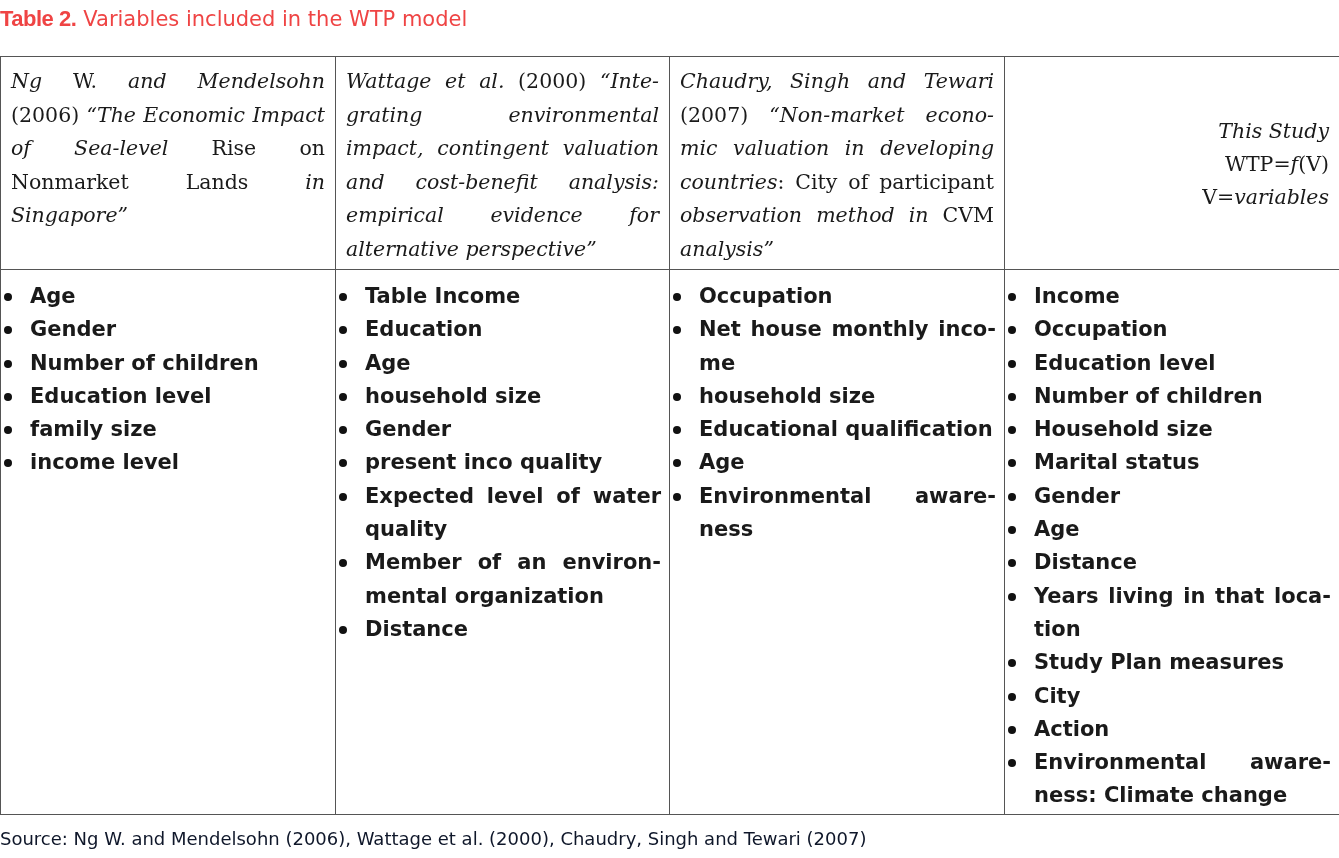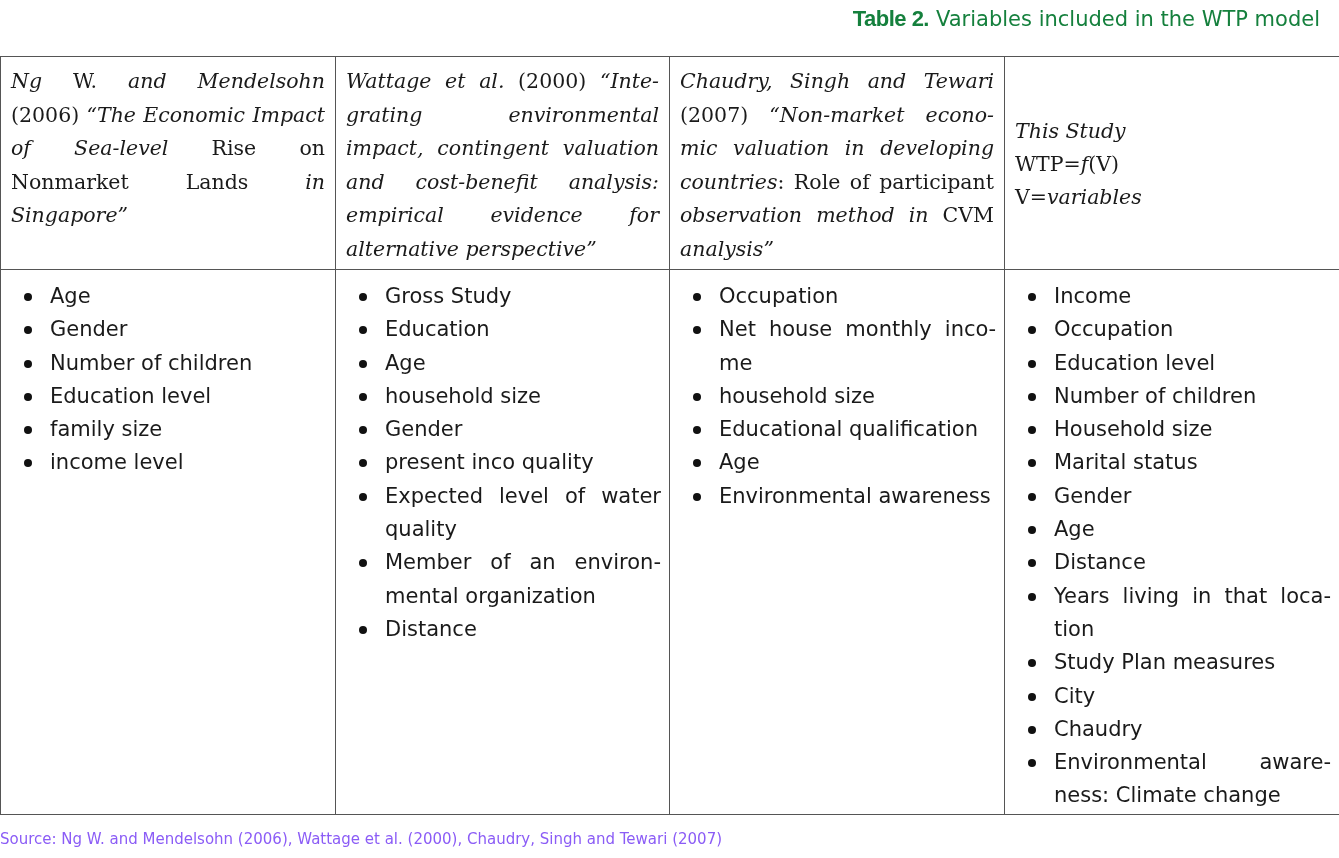--- a/index.html
+++ b/index.html
@@ -12,25 +12,25 @@
       height: 858px;
       position: relative;
       overflow: hidden;
       color: #1a1a1a;
     }
     .caption {
       position: absolute;
       top: 4px;
       left: 0;
       width: 1320px;
-      text-align: right;
+      text-align: left;
       font-family: "DejaVu Sans", sans-serif;
       font-size: 22px;
       line-height: 30px;
-      color: #15803d;
+      color: #ef4444;
     }
     .caption .label {
       font-family: "Liberation Sans", sans-serif;
       font-weight: bold;
       letter-spacing: -0.5px;
       font-stretch: condensed;
     }
     .caption .text {
       font-family: "DejaVu Sans", sans-serif;
       font-size: 21px;
@@ -57,54 +57,55 @@
     .head-cell {
       font-family: "DejaVu Serif", serif;
       font-size: 20.5px;
       line-height: 33.5px;
       padding: 8px 10px 0 10px;
       text-align: justify;
       hyphens: manual;
     }
     .head-cell .it { font-style: italic; }
     .head-cell.center {
-      text-align: left;
+      text-align: right;
       padding-top: 58px;
       line-height: 33px;
     }
     ul.vars {
       list-style: none;
       margin: 0;
-      padding: 10px 8px 0 20px;
+      padding: 10px 8px 0 0;
       font-family: "DejaVu Sans", sans-serif;
       font-size: 21px;
       line-height: 33.3px;
+      font-weight: bold;
     }
     ul.vars li {
       position: relative;
       padding-left: 29px;
       text-align: justify;
     }
     ul.vars li .bullet {
       position: absolute;
       left: 3px;
       top: 13px;
       width: 8px;
       height: 8px;
       border-radius: 50%;
       background: #111;
     }
     .source {
       position: absolute;
       top: 826px;
       left: 0;
       font-family: "DejaVu Sans", sans-serif;
-      font-size: 15px;
+      font-size: 18px;
       line-height: 26px;
-      color: #8b5cf6;
+      color: #0f172a;
       white-space: nowrap;
     }
   </style>
 </head>
 <body>
 
 <div class="caption">
   <span class="label">Table 2.</span>
   <span class="text">Variables included in the WTP model</span>
 </div>
@@ -118,21 +119,21 @@
   </colgroup>
   <tbody>
       <tr class="head">
     <td>
       <div class="head-cell"><span class="it">Ng</span><span> W. </span><span class="it">and Mendelsohn</span><span> (2006) </span><span class="it">“The Economic Impact of Sea-level</span><span> Rise on Nonmarket Lands </span><span class="it">in Singapore”</span></div>
     </td>
     <td>
       <div class="head-cell"><span class="it">Wattage et al.</span><span> (2000) </span><span class="it">“Inte­grating environmental impact, contingent valuation and cost-benefit analysis: empirical evi­dence for alternative perspective”</span></div>
     </td>
     <td>
-      <div class="head-cell"><span class="it">Chaudry, Singh and Tewari</span><span> (2007) </span><span class="it">“Non-market econo­mic valuation in developing countries</span><span>: Role of participant </span><span class="it">observation method in</span><span> CVM </span><span class="it">analysis”</span></div>
+      <div class="head-cell"><span class="it">Chaudry, Singh and Tewari</span><span> (2007) </span><span class="it">“Non-market econo­mic valuation in developing countries</span><span>: City of participant </span><span class="it">observation method in</span><span> CVM </span><span class="it">analysis”</span></div>
     </td>
     <td>
       <div class="head-cell center">
             <div><span class="it">This Study</span></div>
             <div><span>WTP=</span><span class="it">f</span><span>(V)</span></div>
             <div><span>V=</span><span class="it">variables</span></div>
           </div>
     </td>
   </tr>
   <tr class="body">
@@ -141,21 +142,21 @@
             <li><span class="bullet"></span><span>Age</span></li>
             <li><span class="bullet"></span><span>Gender</span></li>
             <li><span class="bullet"></span><span>Number of children</span></li>
             <li><span class="bullet"></span><span>Education level</span></li>
             <li><span class="bullet"></span><span>family size</span></li>
             <li><span class="bullet"></span><span>income level</span></li>
           </ul>
     </td>
     <td>
       <ul class="vars">
-            <li><span class="bullet"></span><span>Gross Study</span></li>
+            <li><span class="bullet"></span><span>Table Income</span></li>
             <li><span class="bullet"></span><span>Education</span></li>
             <li><span class="bullet"></span><span>Age</span></li>
             <li><span class="bullet"></span><span>household size</span></li>
             <li><span class="bullet"></span><span>Gender</span></li>
             <li><span class="bullet"></span><span>present inco quality</span></li>
             <li><span class="bullet"></span><span>Expected level of water quality</span></li>
             <li><span class="bullet"></span><span>Member of an environ­mental organization</span></li>
             <li><span class="bullet"></span><span>Distance</span></li>
           </ul>
     </td>
@@ -176,21 +177,21 @@
             <li><span class="bullet"></span><span>Education level</span></li>
             <li><span class="bullet"></span><span>Number of children</span></li>
             <li><span class="bullet"></span><span>Household size</span></li>
             <li><span class="bullet"></span><span>Marital status</span></li>
             <li><span class="bullet"></span><span>Gender</span></li>
             <li><span class="bullet"></span><span>Age</span></li>
             <li><span class="bullet"></span><span>Distance</span></li>
             <li><span class="bullet"></span><span>Years living in that loca­tion</span></li>
             <li><span class="bullet"></span><span>Study Plan measures</span></li>
             <li><span class="bullet"></span><span>City</span></li>
-            <li><span class="bullet"></span><span>Chaudry</span></li>
+            <li><span class="bullet"></span><span>Action</span></li>
             <li><span class="bullet"></span><span>Environmental aware­ness: Climate change</span></li>
           </ul>
     </td>
   </tr>
 </tbody>
   </table>
 
 <div class="source">Source: Ng W. and Mendelsohn (2006), Wattage et al. (2000), Chaudry, Singh and Tewari (2007)</div>
 
 </body></html>

